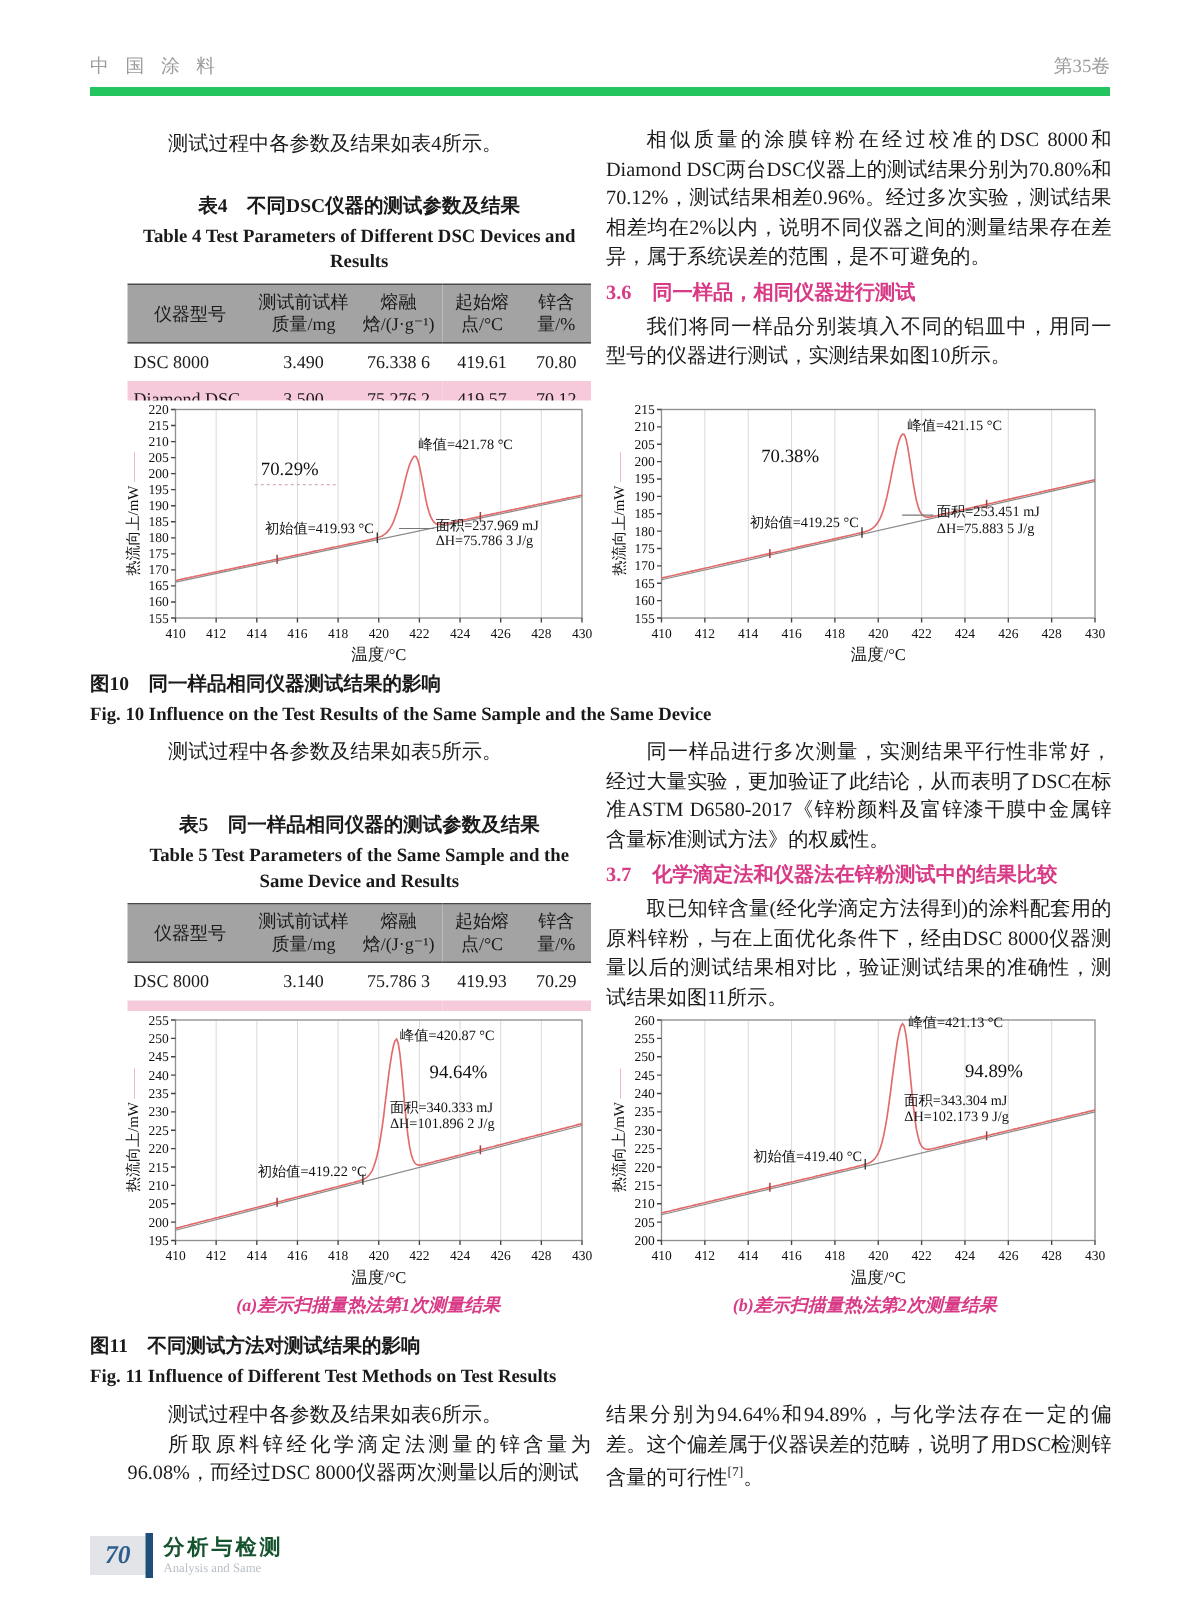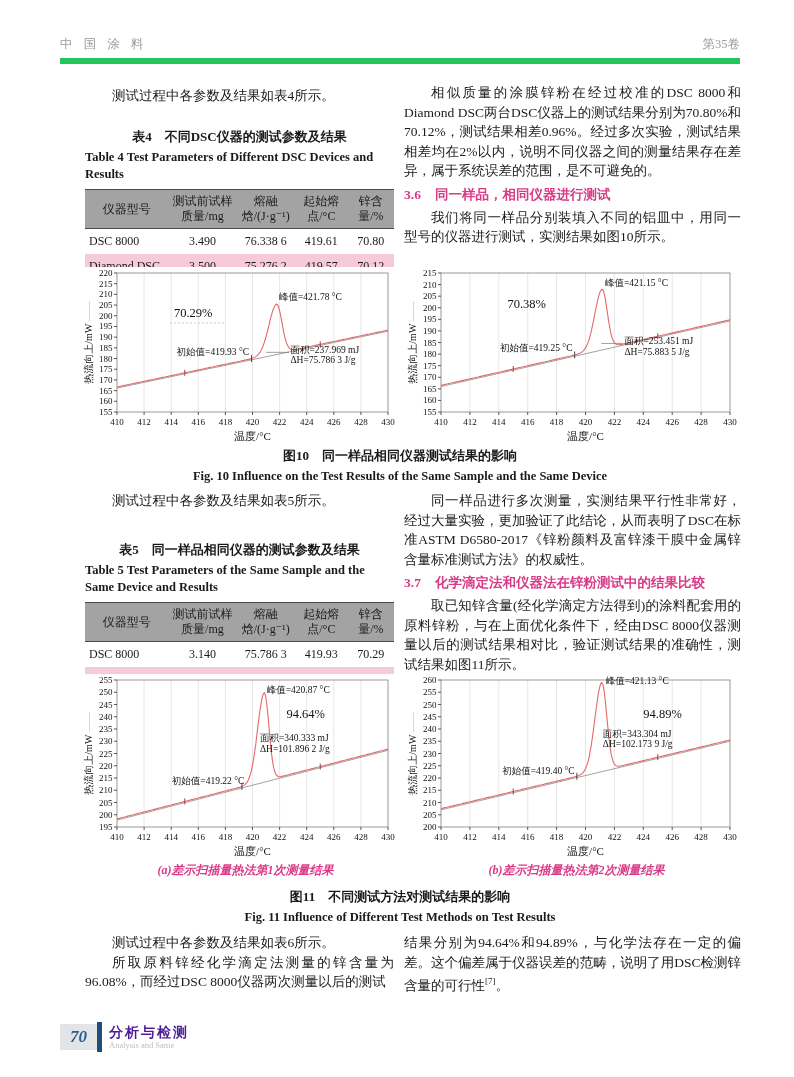--- a/index.html
+++ b/index.html
@@ -8,41 +8,41 @@
   .header{position:absolute;left:60px;right:54px;top:36px;display:flex;justify-content:space-between;
           font-size:12.5px;color:#9b9b9b;border-bottom:6px solid #22c55e;padding-bottom:5px;}
   .jname{letter-spacing:4px;}
   .lcol{position:absolute;left:85px;width:309px;}
   .rcol{position:absolute;left:404px;width:337px;}
   .para{font-size:13.5px;line-height:19.5px;text-align:justify;margin:0;}
   .ind{text-indent:2em;}
   .heading{font-size:13.5px;font-weight:bold;color:#d93a86;margin:5px 0 4px 0;}
   .hnum{margin-right:14px;}
   .tbl-title-zh{text-align:center;font-weight:bold;font-size:13px;margin-bottom:3px;}
-  .tbl-title-en{text-align:left;font-weight:bold;font-size:12.5px;line-height:16.5px;margin-bottom:7px;}
+  .tbl-title-en{text-align:center;font-weight:bold;font-size:12.5px;line-height:16.5px;margin-bottom:7px;}
   table{width:100%;border-collapse:collapse;font-size:12px;
         border-top:1.4px solid #4a4a4a;border-bottom:1.4px solid #4a4a4a;}
   thead tr{background:#a3a3a3;}
   thead th{font-weight:normal;padding:4px 1px;line-height:15px;border-bottom:1px solid #4a4a4a;text-align:center;}
   th:nth-child(1){width:27%;} th:nth-child(2){width:22%;} th:nth-child(3){width:19%;}
   th:nth-child(4){width:17%;} th:nth-child(5){width:15%;}
   tbody td{padding:5px 2px;text-align:center;}
   tbody tr:nth-child(2){background:#f6c9db;}
   tbody td:first-child{text-align:left;padding-left:4px;}
   .figrow{position:absolute;left:80px;width:662px;display:flex;gap:10px;justify-content:center;}
-  .figcap{position:absolute;left:60px;right:54px;text-align:center;}
+  .figcap{position:absolute;left:60px;right:54px;text-align:left;}
   .cap-zh{font-size:13px;font-weight:bold;}
   .cap-en{font-size:12.5px;font-weight:bold;margin-top:4px;}
   .subcaps{position:absolute;left:80px;width:662px;display:flex;}
   .subcap{flex:1;text-align:center;color:#d93a86;font-style:italic;font-weight:bold;font-size:12px;}
   .footer{position:absolute;left:60px;top:1022px;display:flex;align-items:center;}
   .pagenum{width:37px;height:26px;background:#e2e4e7;color:#2d5f8e;font-weight:bold;font-style:italic;
            font-size:17px;display:flex;align-items:center;justify-content:center;}
   .fbar{width:5px;height:30px;background:#1f4e79;margin-right:7px;}
-  .fsec-zh{font-size:14px;color:#4c1d95;letter-spacing:2px;font-weight:bold;line-height:15px;}
+  .fsec-zh{font-size:14px;color:#14532d;letter-spacing:2px;font-weight:bold;line-height:15px;}
   .fsec-en{font-size:8.5px;color:#b9bfc6;}
   .chart{background:#fff;}
   sup.ref{font-size:9px;vertical-align:super;}
 </style>
 </head>
 <body>
 
 <div class="page">
 
   <div class="header">

